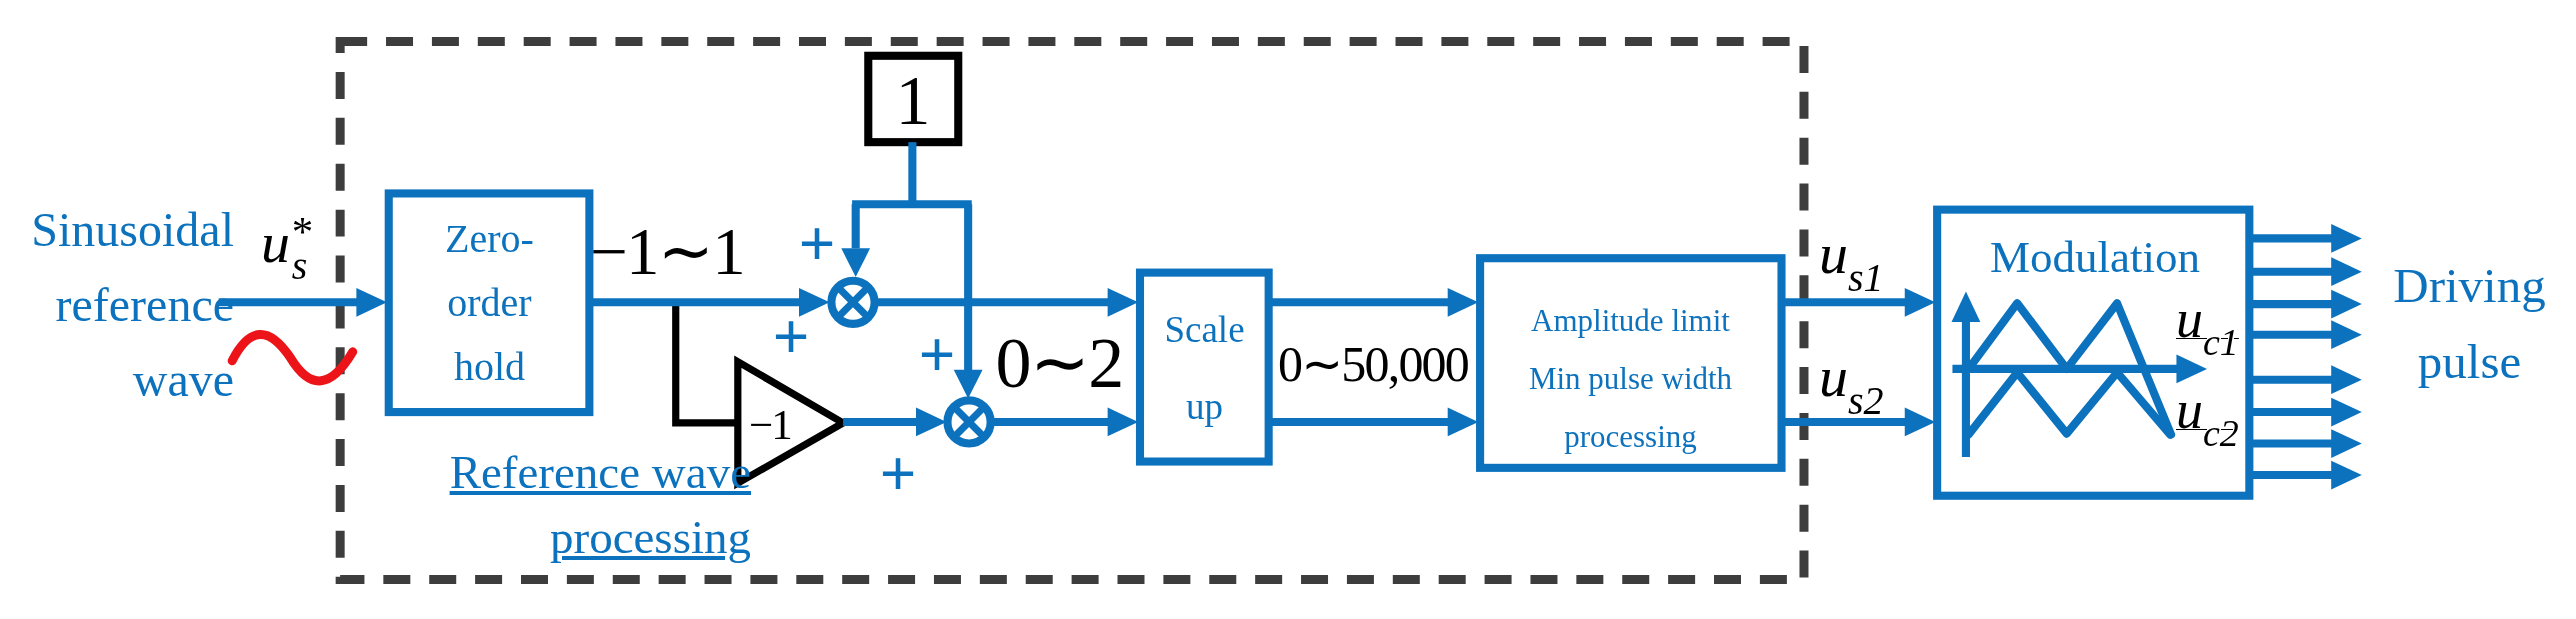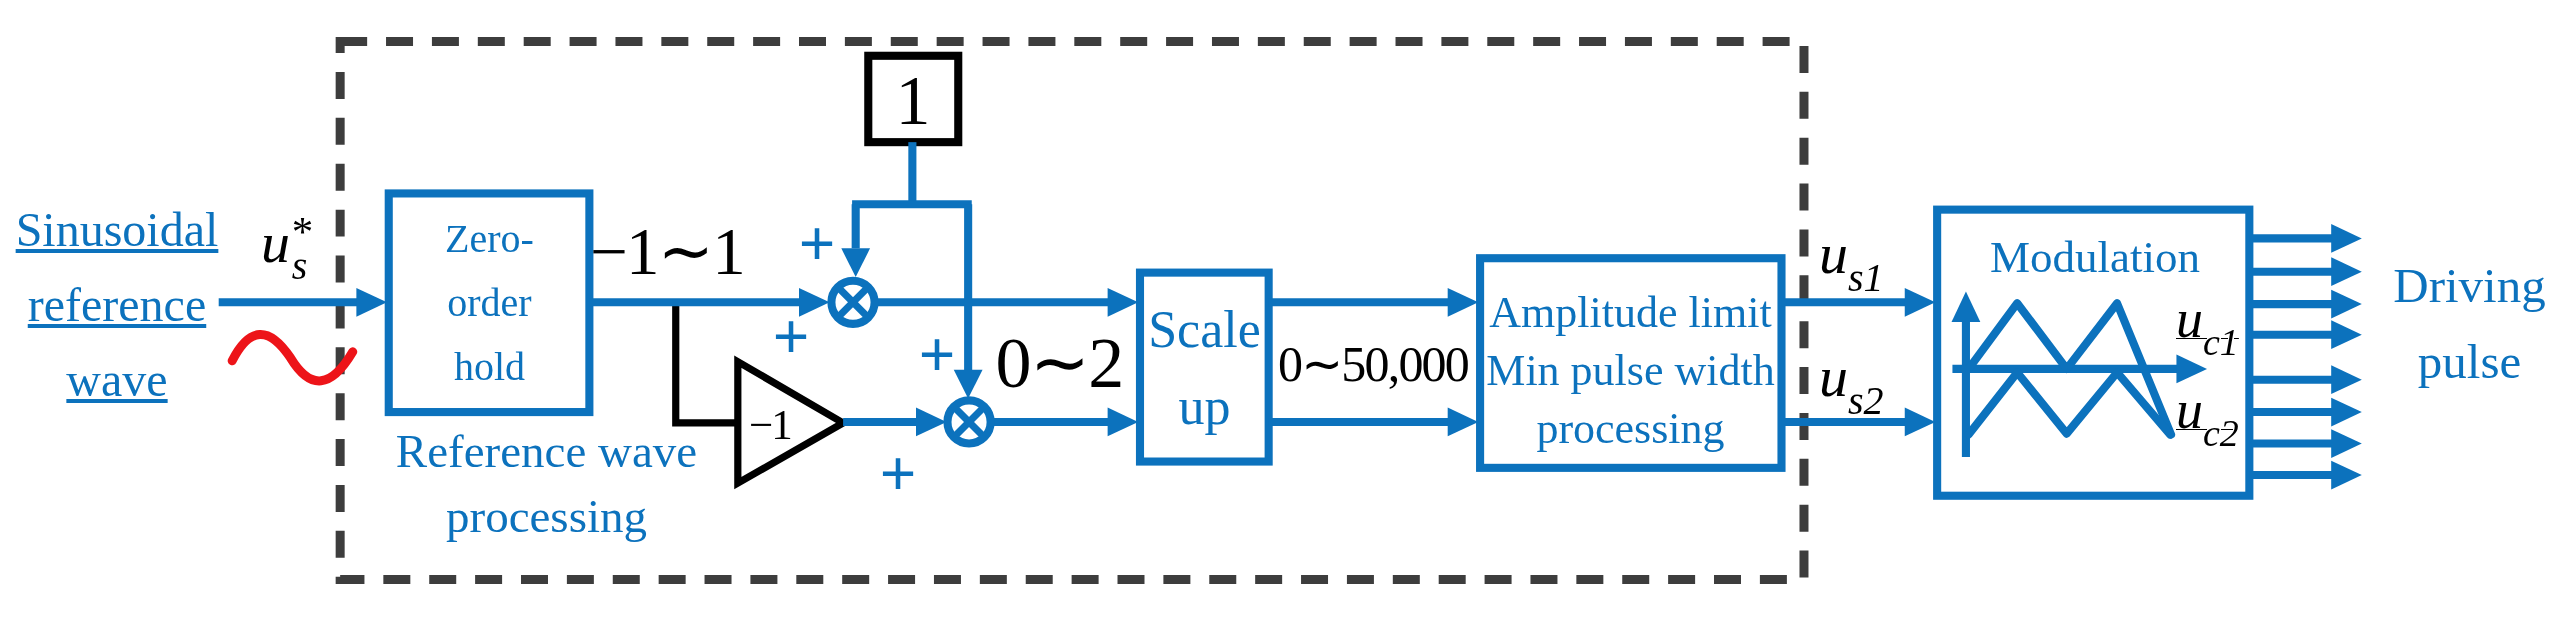--- a/index.html
+++ b/index.html
@@ -8,32 +8,32 @@
     width:2576px;height:619px;
     background:#ffffff;
     font-family:"Liberation Serif", serif;
     overflow:hidden;
   }
   #wires{position:absolute;left:0;top:0;width:2576px;height:619px;}
   .label{position:absolute;white-space:nowrap;}
   .blue{color:#0c72bd;}
   .blk{color:#000000;}
   .center{transform:translate(-50%,-50%);}
-  .side-label{font-size:48px;line-height:75px;text-align:center;text-decoration:underline;}
+  .side-label{font-size:48px;line-height:75px;text-align:right;}
   .block-label{display:flex;flex-direction:column;align-items:center;justify-content:center;text-align:center;}
   .zoh-label{left:389px;top:193px;width:201px;height:219px;font-size:40px;line-height:64px;}
-  .scale-label{left:1140px;top:273px;width:129px;height:189px;font-size:52px;line-height:77px;}
-  .amp-label{left:1480px;top:266px;width:301px;height:210px;font-size:44px;line-height:58px;text-align:center;}
+  .scale-label{left:1140px;top:273px;width:129px;height:189px;font-size:37px;line-height:77px;}
+  .amp-label{left:1480px;top:274px;width:301px;height:210px;font-size:31px;line-height:58px;text-align:center;}
   .range{font-size:67px;letter-spacing:-1.8px;}
   .plus{font-size:65px;font-weight:bold;}
   .const-one{font-size:70px;}
   .gain-minus{font-size:43px;letter-spacing:-1.8px;}
   .mod-title{font-size:45px;}
   .driving{left:2366px;top:248px;width:207px;font-size:49px;line-height:76px;text-align:center;}
-  .region{left:342px;top:419px;width:409px;font-size:47px;line-height:65px;text-align:center;}
+  .region{left:342px;top:440px;width:409px;font-size:47px;line-height:65px;text-align:right;text-decoration:underline;}
   .mu{font-style:italic;font-size:58px;line-height:58px;}
   .msub{font-style:italic;font-size:40px;vertical-align:-18px;line-height:18px;text-align:right;}
   .mstack{display:inline-flex;flex-direction:column;align-items:flex-start;vertical-align:16px;margin-left:1.8px;}
   .mstack .sup{font-size:43px;line-height:31px;}
   .mstack .sub{font-style:italic;font-size:40px;line-height:38px;}
   .uc .mu{font-size:54px;}
   .uc .msub{font-size:38px;}
 </style>
 </head>
 <body>

